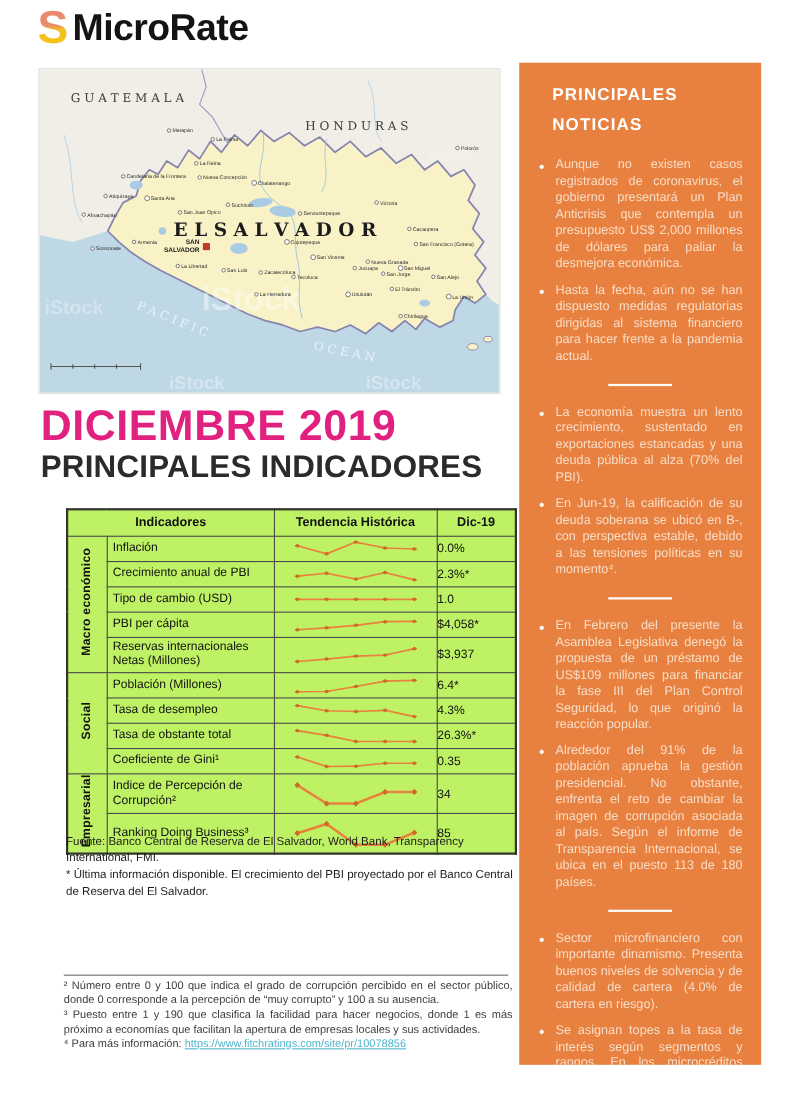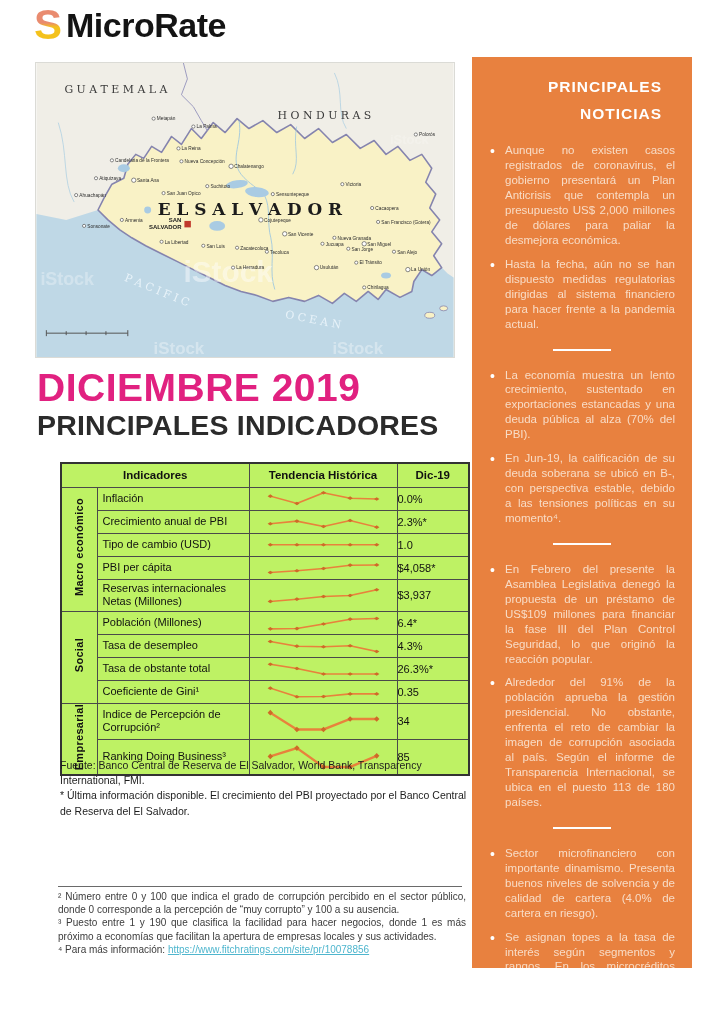--- a/index.html
+++ b/index.html
@@ -56,21 +56,21 @@
 
   
   .footnote-rule { position:absolute; left:58px; top:886px; width:404px; border-top:1.5px solid #6a6a6a; }
   .footnotes { position:absolute; left:58px; top:890px; width:408px; }
   .footnote { font-size:10px; color:#3c3c3c; line-height:1.32; text-align:justify; }
   .footnote-link { color:#4FB6CE; text-decoration:underline; }
 
   
   .sidebar { position:absolute; left:472px; top:57px; width:220px; height:911px;
              background:#E8813F; padding:16px 17px 10px 17px; overflow:hidden; }
-  .sidebar-title { color:#ffffff; font-weight:bold; font-size:15.5px; text-align:right;
+  .sidebar-title { color:#ffffff; font-weight:bold; font-size:15.5px; text-align:left;
                    letter-spacing:1px; line-height:1.75; max-width:160px; margin:0 auto 16px auto; }
   .side-list { list-style:none; margin:0 0 2px 0; }
   .side-list li { position:relative; padding-left:16px; margin-bottom:9px;
                   color:#F8DCC6; font-size:11.5px; line-height:1.3;
                   text-align:justify; }
   .side-list li::before { content:"\2022"; position:absolute; left:1px; top:-1px;
                           color:#ffffff; font-size:14px; }
   .side-divider { width:58px; border-top:2px solid #ffffff; margin:17px auto 17px auto; }
 </style>
 </head>

